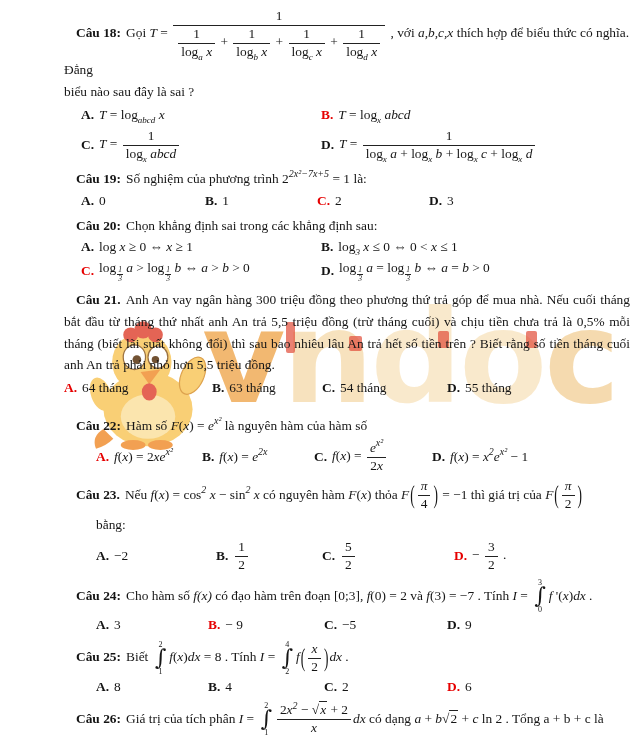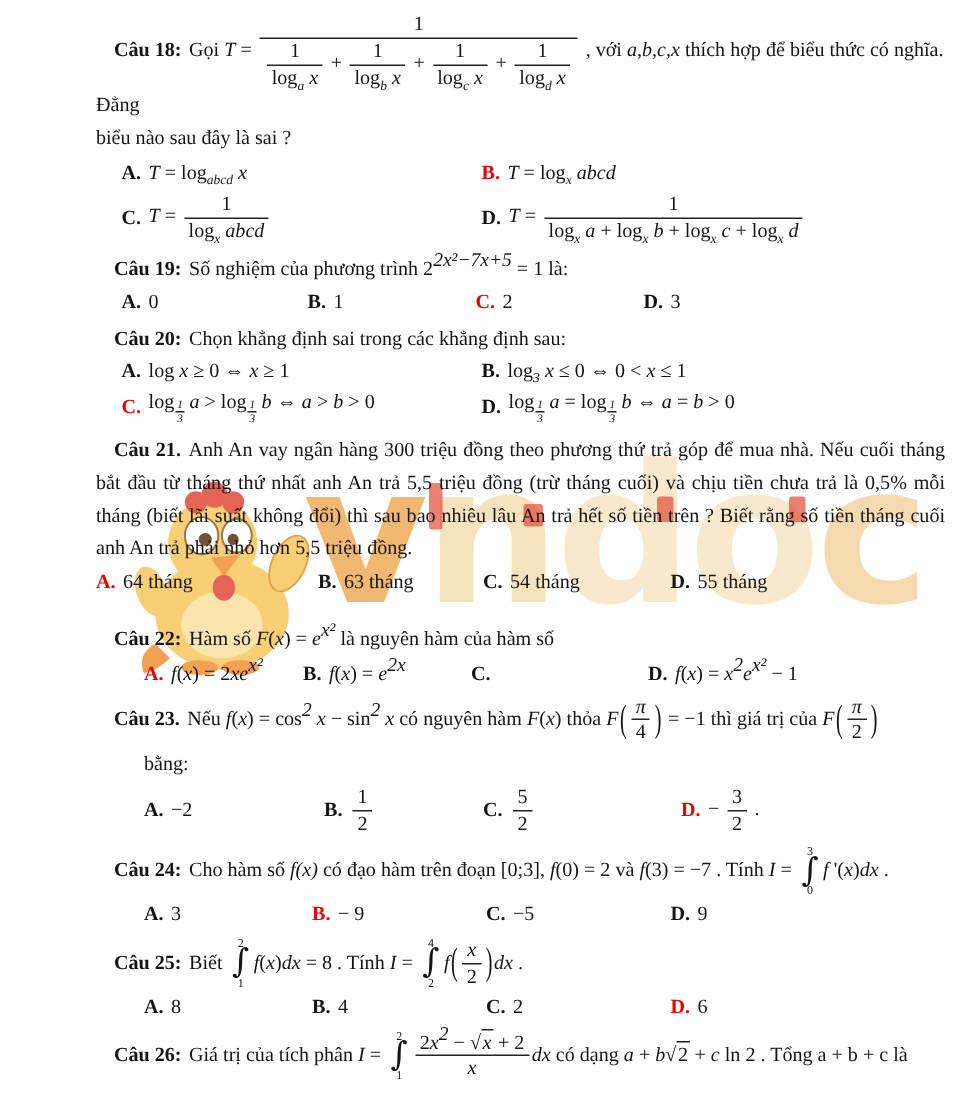--- a/index.html
+++ b/index.html
@@ -3,21 +3,21 @@
 <meta charset="utf-8">
 <style>
   html,body{margin:0;padding:0;background:#888;}
   .page{width:640px;height:736px;background:#fff;position:relative;overflow:hidden;
         font-family:"Liberation Serif","DejaVu Serif",serif;font-size:13.4px;color:#151515;margin:0 auto;}
   .content{position:relative;z-index:2;padding:8px 10px 0 64px;}
   .q{line-height:1.5;}
   .qlabel{font-weight:bold;margin-right:5px;margin-left:12px;}
   .red{color:#e60000;}
   i{font-style:italic;}
-  sup{font-size:13px;line-height:0;font-style:italic;margin-top:20px;}
+  sup{font-size:10px;line-height:0;font-style:italic;margin-top:20px;}
   sub{font-size:9px;line-height:0;font-style:italic;}
   .frac{display:inline-block;text-align:center;vertical-align:middle;margin:0 2px;line-height:1.25;}
   .frac .fn{display:block;border-bottom:1px solid #222;padding:0 3px;}
   .frac .fd{display:block;padding:0 3px;}
   .ssf{display:inline-block;font-size:7.5px;line-height:1.15;text-align:center;vertical-align:-9px;margin-left:1px;font-style:italic;}
   .ssf .t{display:block;border-bottom:1px solid #222;padding:0 1px;}
   .ssf .b{display:block;}
   .int{display:inline-flex;flex-direction:column;align-items:center;vertical-align:middle;line-height:1;margin:0 3px;}
   .int .lim{font-size:8px;line-height:1;}
   .int .sym{font-size:22px;line-height:0.85;font-family:"DejaVu Serif",serif;}
@@ -190,20 +190,21 @@
       <span class="opt">
           <span class="letter red">A.</span>
           <span><i>f</i>(<i>x</i>) = 2<i>xe</i><sup>x²</sup></span>
         </span>
       <span class="opt">
           <span class="letter">B.</span>
           <span><i>f</i>(<i>x</i>) = <i>e</i><sup>2x</sup></span>
         </span>
       <span class="opt">
           <span class="letter">C.</span>
+          <span><i>f</i>(<i>x</i>) = <span class="frac"><span class="fn"><i>e</i><sup>x²</sup></span><span class="fd">2<i>x</i></span></span></span>
         </span>
       <span class="opt">
           <span class="letter">D.</span>
           <span><i>f</i>(<i>x</i>) = <i>x</i><sup>2</sup><i>e</i><sup>x²</sup> − 1</span>
         </span>
     </div>
 
     <div class="q mb2">
       <span class="qlabel">Câu 23.</span><span>Nếu <i>f</i>(<i>x</i>) = cos<sup>2</sup><i> x</i> − sin<sup>2</sup><i> x</i> có nguyên hàm <i>F</i>(<i>x</i>) thỏa <i>F</i><span class="bigp">(</span><span class="frac"><span class="fn"><i>π</i></span><span class="fd">4</span></span><span class="bigp">)</span> = −1 thì giá trị của <i>F</i><span class="bigp">(</span><span class="frac"><span class="fn"><i>π</i></span><span class="fd">2</span></span><span class="bigp">)</span></span>
     </div>

